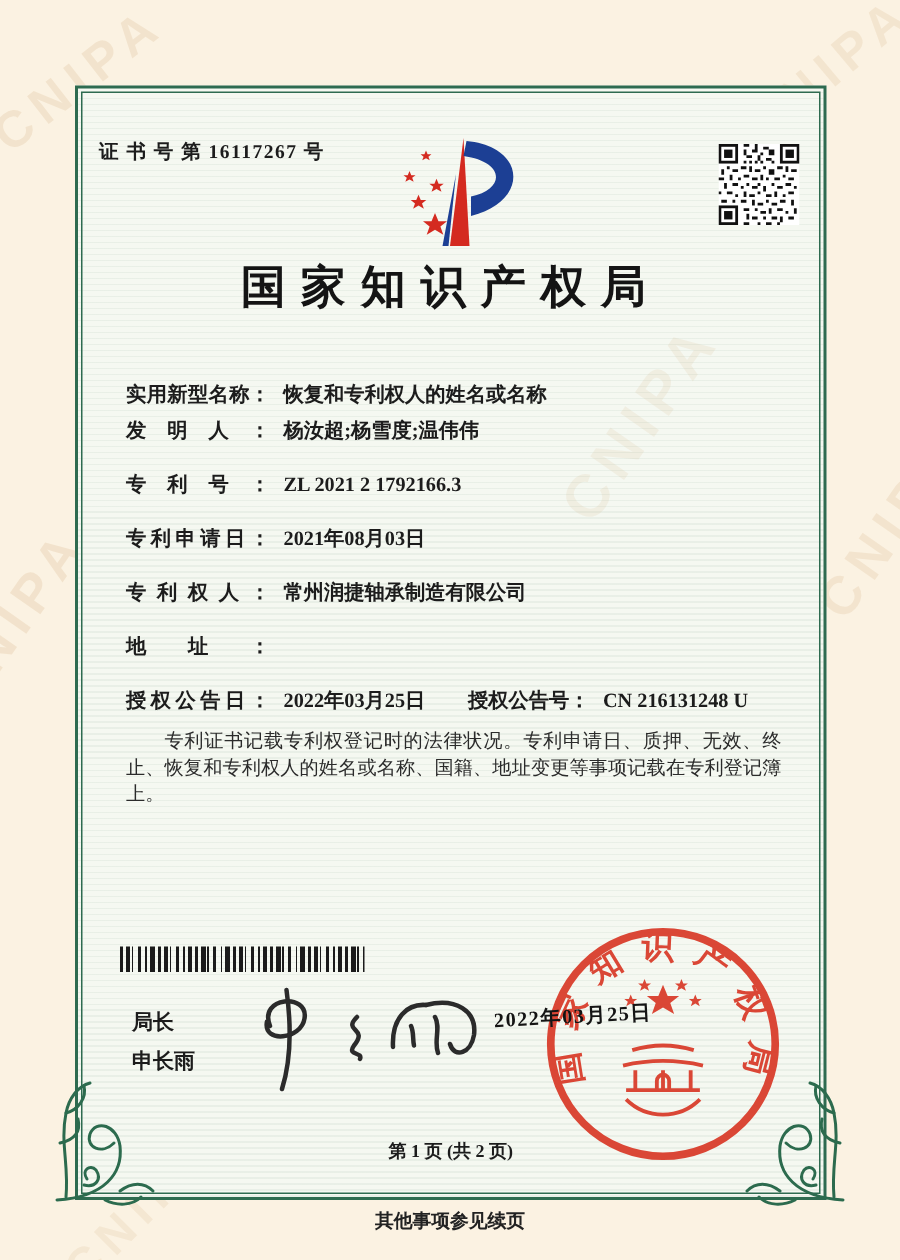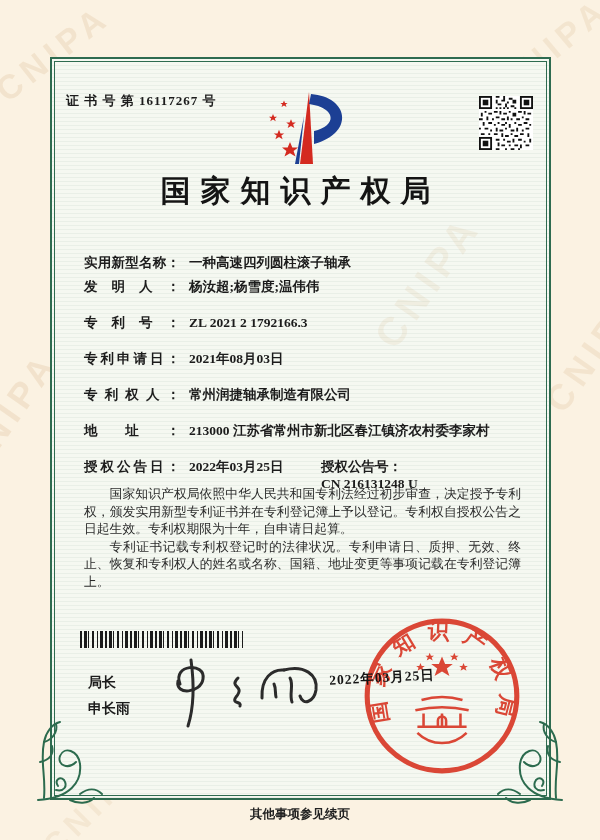--- a/index.html
+++ b/index.html
@@ -25,21 +25,21 @@
   .sheet-inner{position:absolute;inset:2px;border:1px solid #2e6b50;pointer-events:none;}
   .certno{position:absolute;left:14px;top:33px;font-size:13px;font-weight:600;letter-spacing:1px;}
   .logo{position:absolute;left:200px;top:29px;width:104px;height:82px;}
   .qr{position:absolute;left:427px;top:37px;width:54px;height:54px;}
   .title{position:absolute;left:0;right:0;top:112px;text-align:center;
     font-size:30px;font-weight:700;letter-spacing:10px;color:#141414;}
   .fields{position:absolute;left:32px;top:183px;width:438px;font-size:13.5px;font-weight:600;}
   .frow{position:absolute;left:0;width:438px;height:20px;display:flex;align-items:baseline;}
   .lbl{width:96px;flex:none;text-align:justify;text-align-last:justify;-moz-text-align-last:justify;}
   .val{margin-left:9px;white-space:nowrap;}
-  .frow .sub{position:absolute;left:228px;top:0;display:flex;align-items:baseline;flex-direction:column;}
+  .frow .sub{position:absolute;left:228px;top:0;display:flex;align-items:baseline;}
   .paras{position:absolute;left:32px;top:427px;width:437px;font-size:12.8px;line-height:17.6px;
     text-align:justify;color:#2b2b2b;font-weight:500;}
   .paras p{margin:0;text-indent:2em;}
   .barcode{position:absolute;left:28px;top:572px;width:163px;height:17px;
     background:repeating-linear-gradient(90deg,
       #1b1b1b 0 2px, transparent 2px 4px,
       #1b1b1b 4px 7px, transparent 7px 8px,
       #1b1b1b 8px 9px, transparent 9px 12px,
       #1b1b1b 12px 14px, transparent 14px 17px,
       #1b1b1b 17px 18px, transparent 18px 20px,
@@ -101,54 +101,52 @@
         <rect x="2" y="24" width="3" height="3"></rect>
       <path d="M9 0h2v1h-2zM13 0h1v2h-1zM16 1h2v1h-2zM9 2h1v2h-1zM12 2h2v1h-2zM15 3h1v1h-1zM18 2h2v2h-2zM10 4h2v1h-2zM14 4h1v2h-1zM17 5h2v1h-2zM9 6h1v1h-1zM11 6h1v1h-1zM13 6h1v1h-1zM15 6h1v1h-1zM19 6h1v1h-1zM1 9h1v2h-1zM3 8h1v1h-1zM5 9h2v1h-2zM8 8h2v1h-2zM11 8h1v2h-1zM13 9h2v1h-2zM16 8h1v1h-1zM18 9h2v2h-2zM21 8h2v1h-2zM24 8h1v2h-1zM26 9h2v1h-2zM0 12h2v1h-2zM4 11h1v2h-1zM7 12h1v1h-1zM9 11h2v1h-2zM12 12h2v1h-2zM15 11h1v2h-1zM17 12h1v1h-1zM20 12h2v1h-2zM23 11h1v1h-1zM25 12h2v1h-2zM2 14h1v2h-1zM5 14h2v1h-2zM8 15h1v1h-1zM10 14h1v1h-1zM12 15h2v1h-2zM14 14h1v1h-1zM16 15h1v2h-1zM19 14h1v1h-1zM21 15h2v1h-2zM24 14h2v1h-2zM27 15h1v1h-1zM0 17h1v1h-1zM3 17h2v1h-2zM6 18h1v1h-1zM9 17h1v2h-1zM11 18h2v1h-2zM14 17h1v1h-1zM17 18h2v1h-2zM20 17h1v2h-1zM23 18h1v1h-1zM25 17h2v1h-2zM1 20h2v1h-2zM5 20h1v1h-1zM8 20h2v1h-2zM12 20h1v2h-1zM14 21h2v1h-2zM17 20h1v1h-1zM19 21h2v1h-2zM22 20h2v1h-2zM26 20h1v2h-1zM9 23h2v1h-2zM13 23h1v1h-1zM15 24h2v1h-2zM18 23h1v2h-1zM21 23h2v1h-2zM24 24h1v1h-1zM27 23h1v2h-1zM10 25h1v2h-1zM12 26h2v1h-2zM16 26h1v1h-1zM19 26h2v1h-2zM22 26h1v2h-1zM25 26h2v1h-2zM9 28h2v1h-2zM14 28h1v1h-1zM17 28h2v1h-2zM21 28h1v1h-1z"></path>
     </g>
   </svg>
 
   <div class="title">国家知识产权局</div>
 
   <div class="fields">
     <div class="frow" style="top:12px">
       <span class="lbl">实用新型名称：</span>
-      <span class="val">一种高速四列圆柱滚子轴承</span>
+      <span class="val">恢复和专利权人的姓名或名称</span>
     </div>
     <div class="frow" style="top:36px">
       <span class="lbl">发明人：</span>
       <span class="val">杨汝超;杨雪度;温伟伟</span>
     </div>
     <div class="frow" style="top:72px">
       <span class="lbl">专利号：</span>
       <span class="val">ZL 2021 2 1792166.3</span>
     </div>
     <div class="frow" style="top:108px">
       <span class="lbl">专利申请日：</span>
       <span class="val">2021年08月03日</span>
     </div>
     <div class="frow" style="top:144px">
       <span class="lbl">专利权人：</span>
       <span class="val">常州润捷轴承制造有限公司</span>
     </div>
     <div class="frow" style="top:180px">
       <span class="lbl">地址：</span>
-      <span class="val">213000 江苏省常州市新北区春江镇济农村委李家村</span>
     </div>
     <div class="frow" style="top:216px">
       <span class="lbl">授权公告日：</span>
       <span class="val">2022年03月25日</span>
       <span class="sub">
         <span>授权公告号：</span>
         <span class="val">CN 216131248 U</span>
       </span>
     </div>
   </div>
 
   <div class="paras">
-    <p>国家知识产权局依照中华人民共和国专利法经过初步审查，决定授予专利权，颁发实用新型专利证书并在专利登记簿上予以登记。专利权自授权公告之日起生效。专利权期限为十年，自申请日起算。</p>
     <p>专利证书记载专利权登记时的法律状况。专利申请日、质押、无效、终止、恢复和专利权人的姓名或名称、国籍、地址变更等事项记载在专利登记簿上。</p>
   </div>
 
   <div class="barcode"></div>
 
   <div class="director">
     <div>局长</div>
     <div>申长雨</div>
   </div>
 
@@ -157,20 +155,21 @@
       <path d="M30,32 C22,12 56,10 53,27 C51,41 25,44 28,29"></path>
       <path d="M41,8 C44,30 44,55 38,74"></path>
       <path d="M88,26 C78,36 96,33 86,45 C81,52 92,49 90,54"></path>
       <path d="M112,46 C111,26 122,17 134,18"></path>
       <path d="M134,18 C154,13 168,22 166,38 C164,50 153,54 150,44"></path>
       <path d="M140,26 C144,33 139,42 142,50"></path>
       <path d="M124,32 C126,36 125,41 126,45"></path>
     </g>
   </svg>
 
+  <div class="pagenum">第 1 页 (共 2 页)</div>
 
   <svg class="sealwrap" viewBox="0 0 160 160">
     <defs>
       <path id="sealArc" d="M31.5,108 A56,56 0 1 1 128.5,108" fill="none"></path>
     </defs>
     <circle cx="80" cy="80" r="73" fill="none" stroke="#d93a28" stroke-width="5"></circle>
     <text font-size="21" font-weight="700" fill="#d93a28" letter-spacing="12" font-family="Liberation Serif, serif">
       <textPath href="#sealArc" startOffset="4">国家知识产权局</textPath>
     </text>
     <g fill="#d93a28" stroke="#d93a28">

